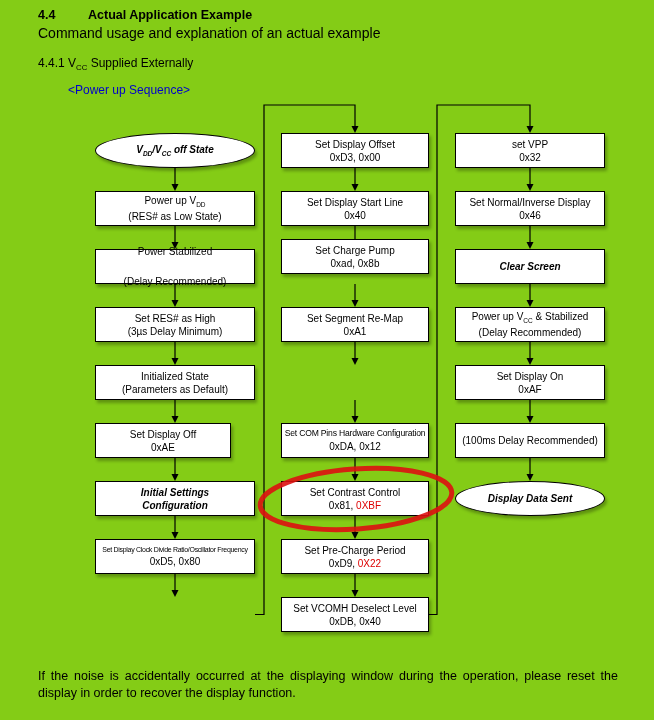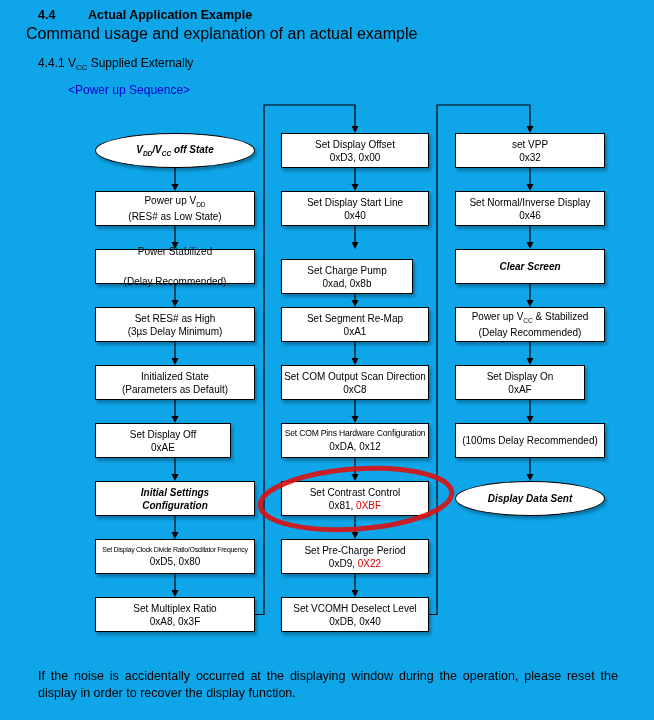--- a/index.html
+++ b/index.html
@@ -2,25 +2,25 @@
 <html style="--link-blue: #0000cc; --red: #dd0000;"><head>
 <meta charset="utf-8">
 <style>
   * { margin:0; padding:0; box-sizing:border-box; }
   html,body { background:#ffffff; }
   body {
     width:654px; height:720px;
     font-family:"Liberation Sans", sans-serif;
     color:#000;
   }
-  .page { position:relative; width:654px; height:720px; background:#0ea5e9; overflow:hidden; }
+  .page { position:relative; width:654px; height:720px; background:#84cc16; overflow:hidden; }
 
   .heading-row { position:absolute; left:38px; top:8px; font-size:12.5px; font-weight:bold; }
   .heading-row .num { display:inline-block; width:50px; }
-  .description { position:absolute; left:26px; top:25px; font-size:16px; }
+  .description { position:absolute; left:38px; top:25px; font-size:14px; }
   .subsection  { position:absolute; left:38px; top:56px; font-size:12px; }
   .subsection sub, .node sub { font-size:0.65em; }
   .seq-label   { position:absolute; left:68px; top:83px; font-size:12px; color:var(--link-blue,#0000cc); }
 
   .flowchart { position:absolute; left:0; top:0; width:654px; height:720px; }
   svg.overlay { position:absolute; left:0; top:0; width:654px; height:720px; pointer-events:none; }
   svg.red-circle { position:absolute; left:0; top:0; width:654px; height:720px; pointer-events:none; z-index:5; }
 
   .node {
     position:absolute; height:35px;
@@ -135,44 +135,36 @@
         <div class="line"><span>0xAE</span></div>
       </div>
       <div class="node rect emph" style="left: 95px; top: 481px; width: 160px;">
         <div class="line"><span>Initial Settings</span></div>
         <div class="line"><span>Configuration</span></div>
       </div>
       <div class="node rect" style="left: 95px; top: 539px; width: 160px;">
         <div class="line small"><span>Set Display Clock Divide Ratio/Oscillator Frequency</span></div>
         <div class="line"><span>0xD5, 0x80</span></div>
       </div>
-      <div class="node rect" style="left: 95px; top: 597px; width: 160px;">
-        <div class="line"><span>Set Multiplex Ratio</span></div>
-        <div class="line"><span>0xA8, 0x3F</span></div>
-      </div>
       <div class="node rect" style="left: 281px; top: 133px; width: 148px;">
         <div class="line"><span>Set Display Offset</span></div>
         <div class="line"><span>0xD3, 0x00</span></div>
       </div>
       <div class="node rect" style="left: 281px; top: 191px; width: 148px;">
         <div class="line"><span>Set Display Start Line</span></div>
         <div class="line"><span>0x40</span></div>
       </div>
-      <div class="node rect" style="left: 281px; top: 259px; width: 132px;">
+      <div class="node rect" style="left: 281px; top: 239px; width: 148px;">
         <div class="line"><span>Set Charge Pump</span></div>
         <div class="line"><span>0xad, 0x8b</span></div>
       </div>
       <div class="node rect" style="left: 281px; top: 307px; width: 148px;">
         <div class="line"><span>Set Segment Re-Map</span></div>
         <div class="line"><span>0xA1</span></div>
       </div>
-      <div class="node rect" style="left: 281px; top: 365px; width: 148px;">
-        <div class="line"><span>Set COM Output Scan Direction</span></div>
-        <div class="line"><span>0xC8</span></div>
-      </div>
       <div class="node rect" style="left: 281px; top: 423px; width: 148px;">
         <div class="line mid"><span>Set COM Pins Hardware Configuration</span></div>
         <div class="line"><span>0xDA, 0x12</span></div>
       </div>
       <div class="node rect" style="left: 281px; top: 481px; width: 148px;">
         <div class="line"><span>Set Contrast Control</span></div>
         <div class="line"><span>0x81, </span><span class="red">0XBF</span></div>
       </div>
       <div class="node rect" style="left: 281px; top: 539px; width: 148px;">
         <div class="line"><span>Set Pre-Charge Period</span></div>
@@ -190,21 +182,21 @@
         <div class="line"><span>Set Normal/Inverse Display</span></div>
         <div class="line"><span>0x46</span></div>
       </div>
       <div class="node rect emph" style="left: 455px; top: 249px; width: 150px;">
         <div class="line"><span>Clear Screen</span></div>
       </div>
       <div class="node rect" style="left: 455px; top: 307px; width: 150px;">
         <div class="line"><span>Power up V</span><sub>CC</sub><span> &amp; Stabilized</span></div>
         <div class="line"><span>(Delay Recommended)</span></div>
       </div>
-      <div class="node rect" style="left: 455px; top: 365px; width: 130px;">
+      <div class="node rect" style="left: 455px; top: 365px; width: 150px;">
         <div class="line"><span>Set Display On</span></div>
         <div class="line"><span>0xAF</span></div>
       </div>
       <div class="node rect" style="left: 455px; top: 423px; width: 150px;">
         <div class="line"><span>(100ms Delay Recommended)</span></div>
       </div>
       <div class="node ellipse emph" style="left: 455px; top: 481px; width: 150px;">
         <div class="line"><span>Display Data Sent</span></div>
       </div>
     </div>

